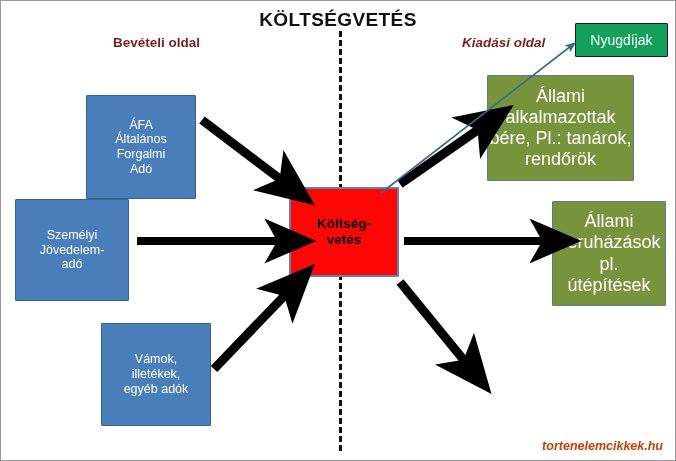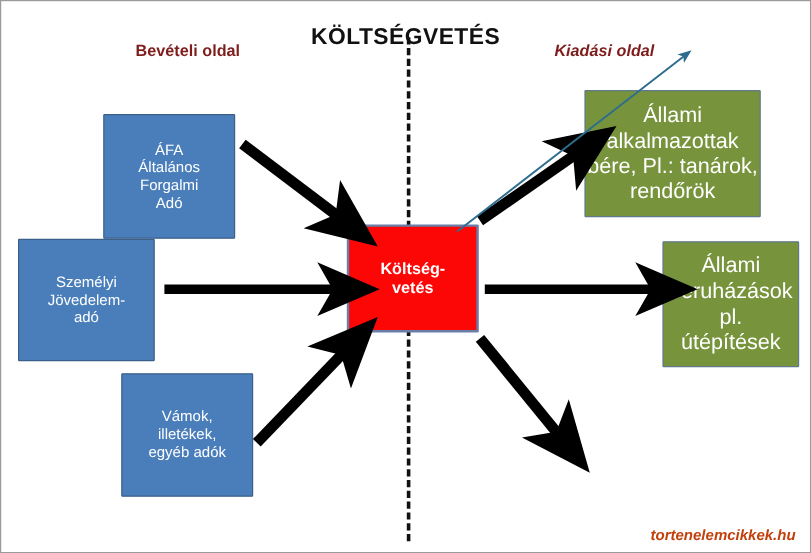--- a/index.html
+++ b/index.html
@@ -30,35 +30,35 @@
   .green-box{
     background:#77933c;
     border:1.5px solid #5f7a8c;
     color:#ffffff;
     font-size:18px;
     border-radius:1px;
   }
   .red-box{
     background:#fc0606;
     border:2px solid #6a7fa8;
-    color:#ffffff;
+    color:#000000;
     font-weight:bold;
     font-size:13.5px;
     border-radius:1px;
   }
   .pension-box{
     background:#14a05a;
     border:1.5px solid #1b1b1b;
     color:#ffffff;
     font-size:14px;
     border-radius:1px;
   }
   #title{
     position:absolute;
-    left:0;right:0;top:20px;
+    left:0;right:0;top:8px;
     text-align:center;
     font-size:19px;
     font-weight:bold;
     letter-spacing:0.4px;
     color:#111;
   }
   .side-label{
     position:absolute;
     font-size:13.5px;
     font-weight:bold;
@@ -98,36 +98,37 @@
   <div class="side-label" style="left:112px;top:34px;">Bevételi oldal</div>
   <div class="side-label" style="left:461px;top:34px;font-style:italic;">Kiadási oldal</div>
 
   <div class="box blue-box" style="left:85px;top:71px;width:110px;height:104px;margin-top:23px;">ÁFA
 Általános
 Forgalmi
 Adó</div>
   <div class="box blue-box" style="left:14px;top:198px;width:114px;height:102px;">Személyi
 Jövedelem-
 adó</div>
-  <div class="box blue-box" style="left:100px;top:310px;width:110px;height:103px;">Vámok,
+  <div class="box blue-box" style="left:100px;top:322px;width:110px;height:103px;">Vámok,
 illetékek,
 egyéb adók</div>
 
   <div class="box red-box" style="left:288px;top:186px;width:110px;height:90px;">Költség-
 vetés</div>
 
   <div class="box green-box" style="left:486px;top:74px;width:147px;height:106px;">Állami
 alkalmazottak
 bére, Pl.: tanárok,
 rendőrök</div>
   <div class="box green-box" style="left:551px;top:200px;width:114px;height:105px;">Állami
 beruházások
 pl.
 útépítések</div>
 
+  <div class="box pension-box" style="left:574px;top:22px;width:93px;height:34px;">Nyugdíjak</div>
 
   <svg id="arrows" viewBox="0 0 676 461">
     <defs>
       <marker id="blk" markerWidth="7" markerHeight="7" refX="2.2" refY="3" orient="auto" markerUnits="strokeWidth">
         <path d="M0,0.2 L6.5,3 L0,5.8 L1.6,3 Z" fill="#000000"></path>
       </marker>
       <marker id="teal" markerWidth="8" markerHeight="8" refX="3" refY="3.4" orient="auto" markerUnits="strokeWidth">
         <path d="M0,0.6 L7.2,3.4 L0,6.2 L1.8,3.4 Z" fill="#2e6d8e"></path>
       </marker>
     </defs>

